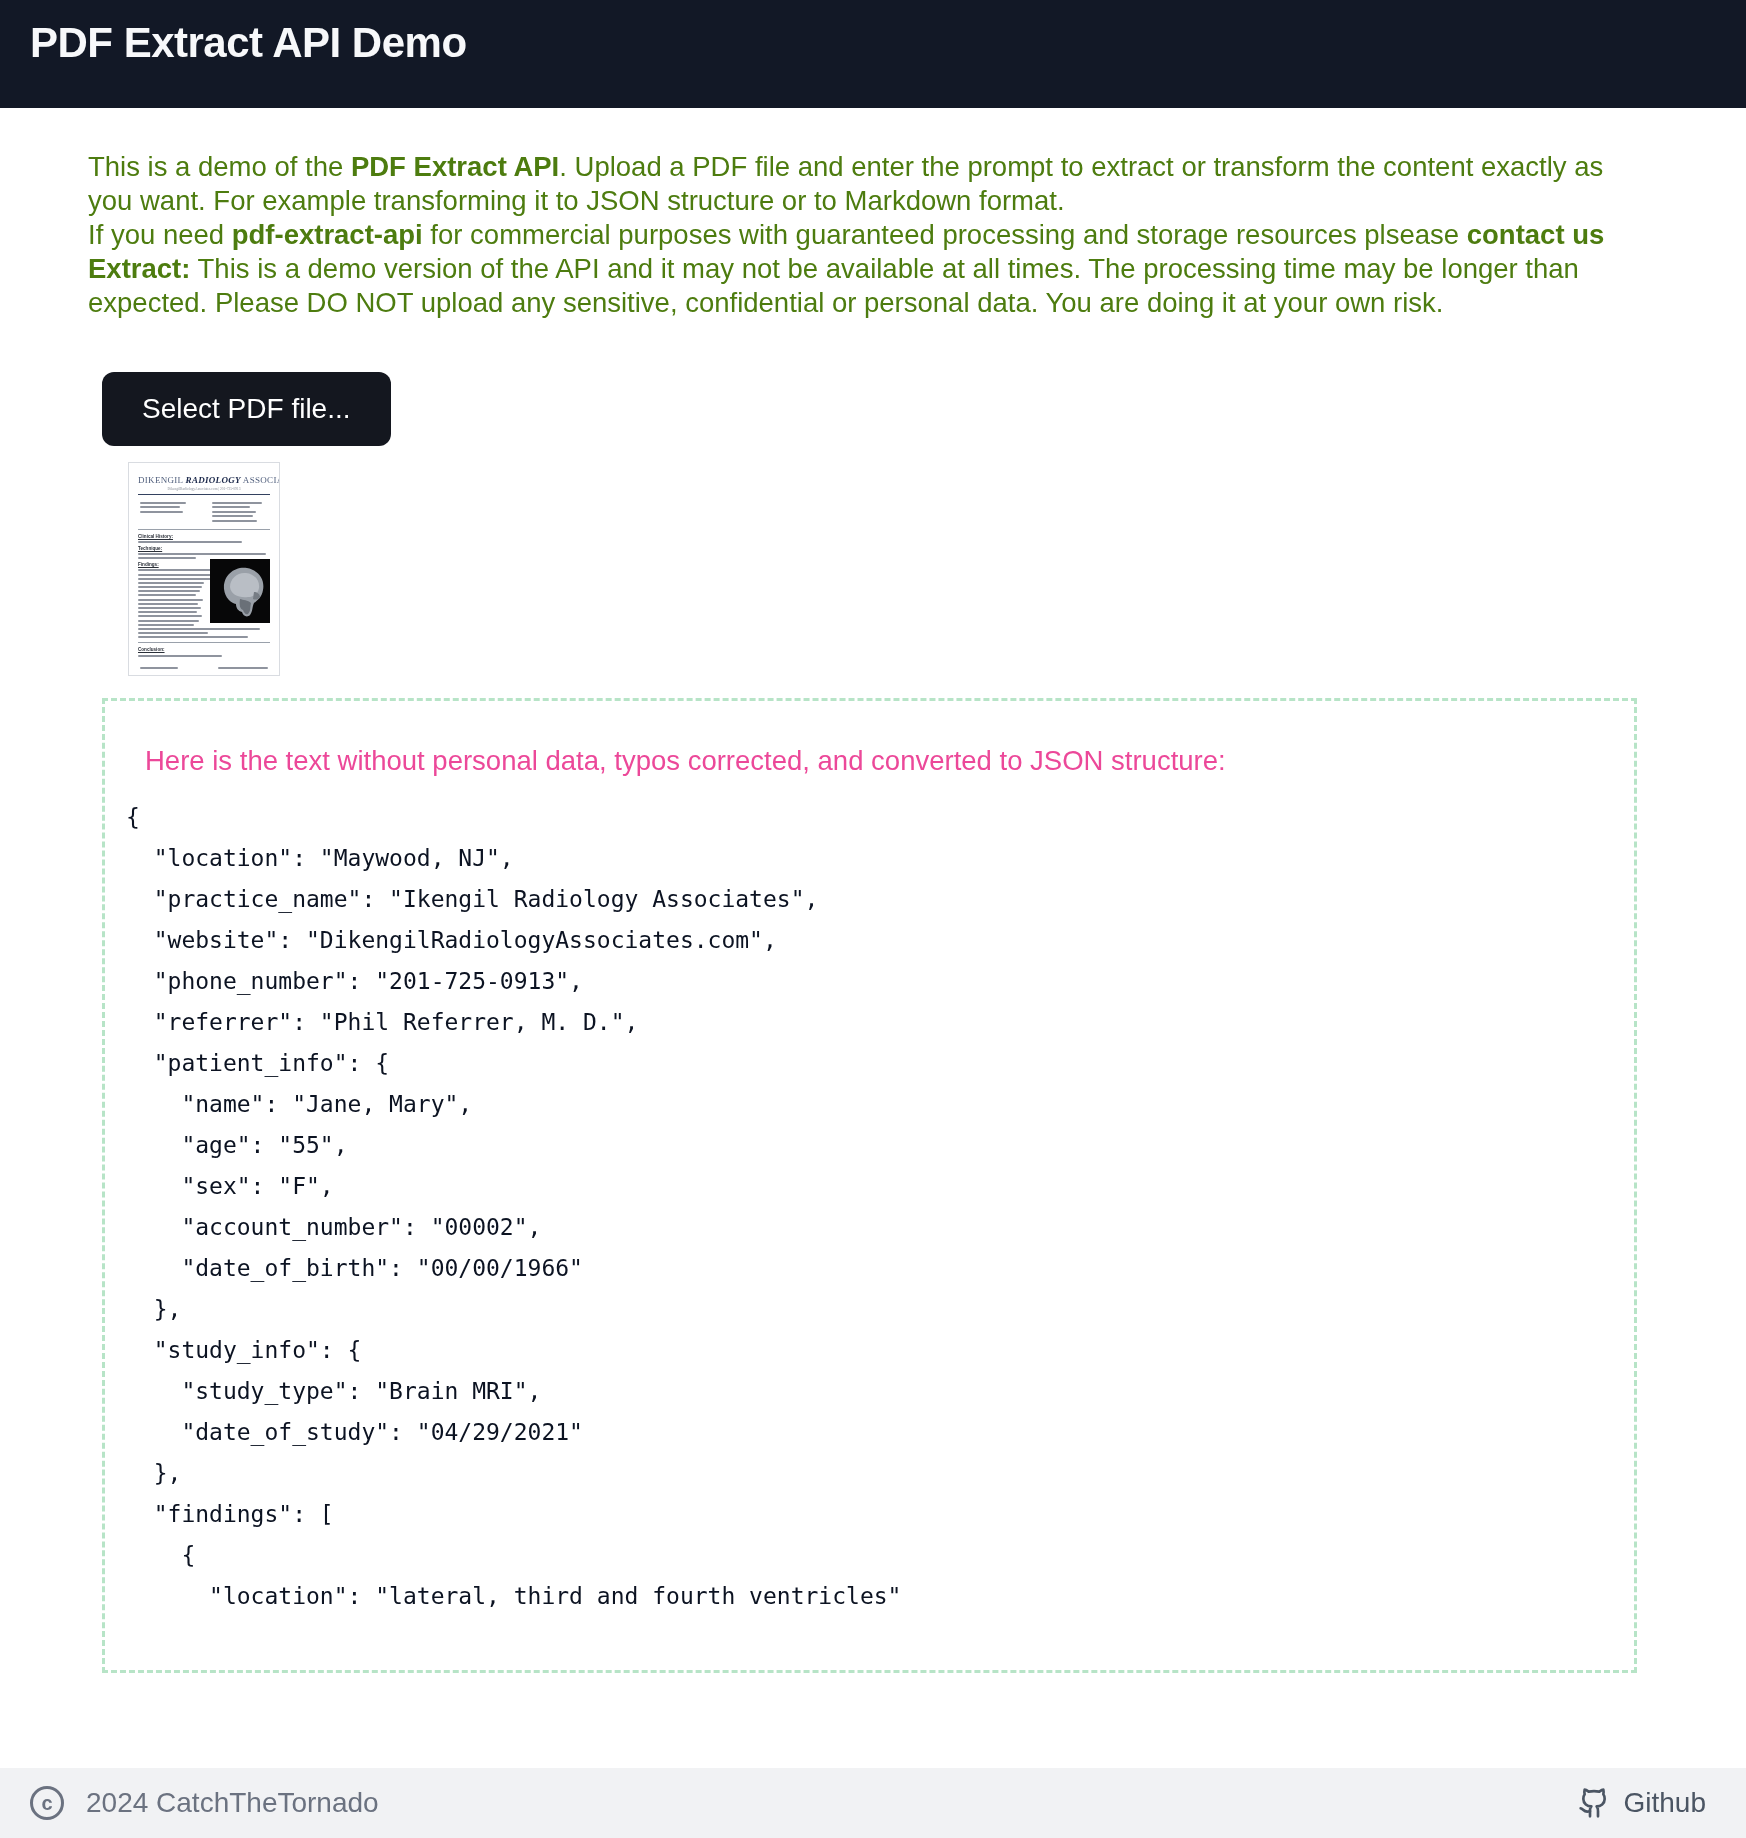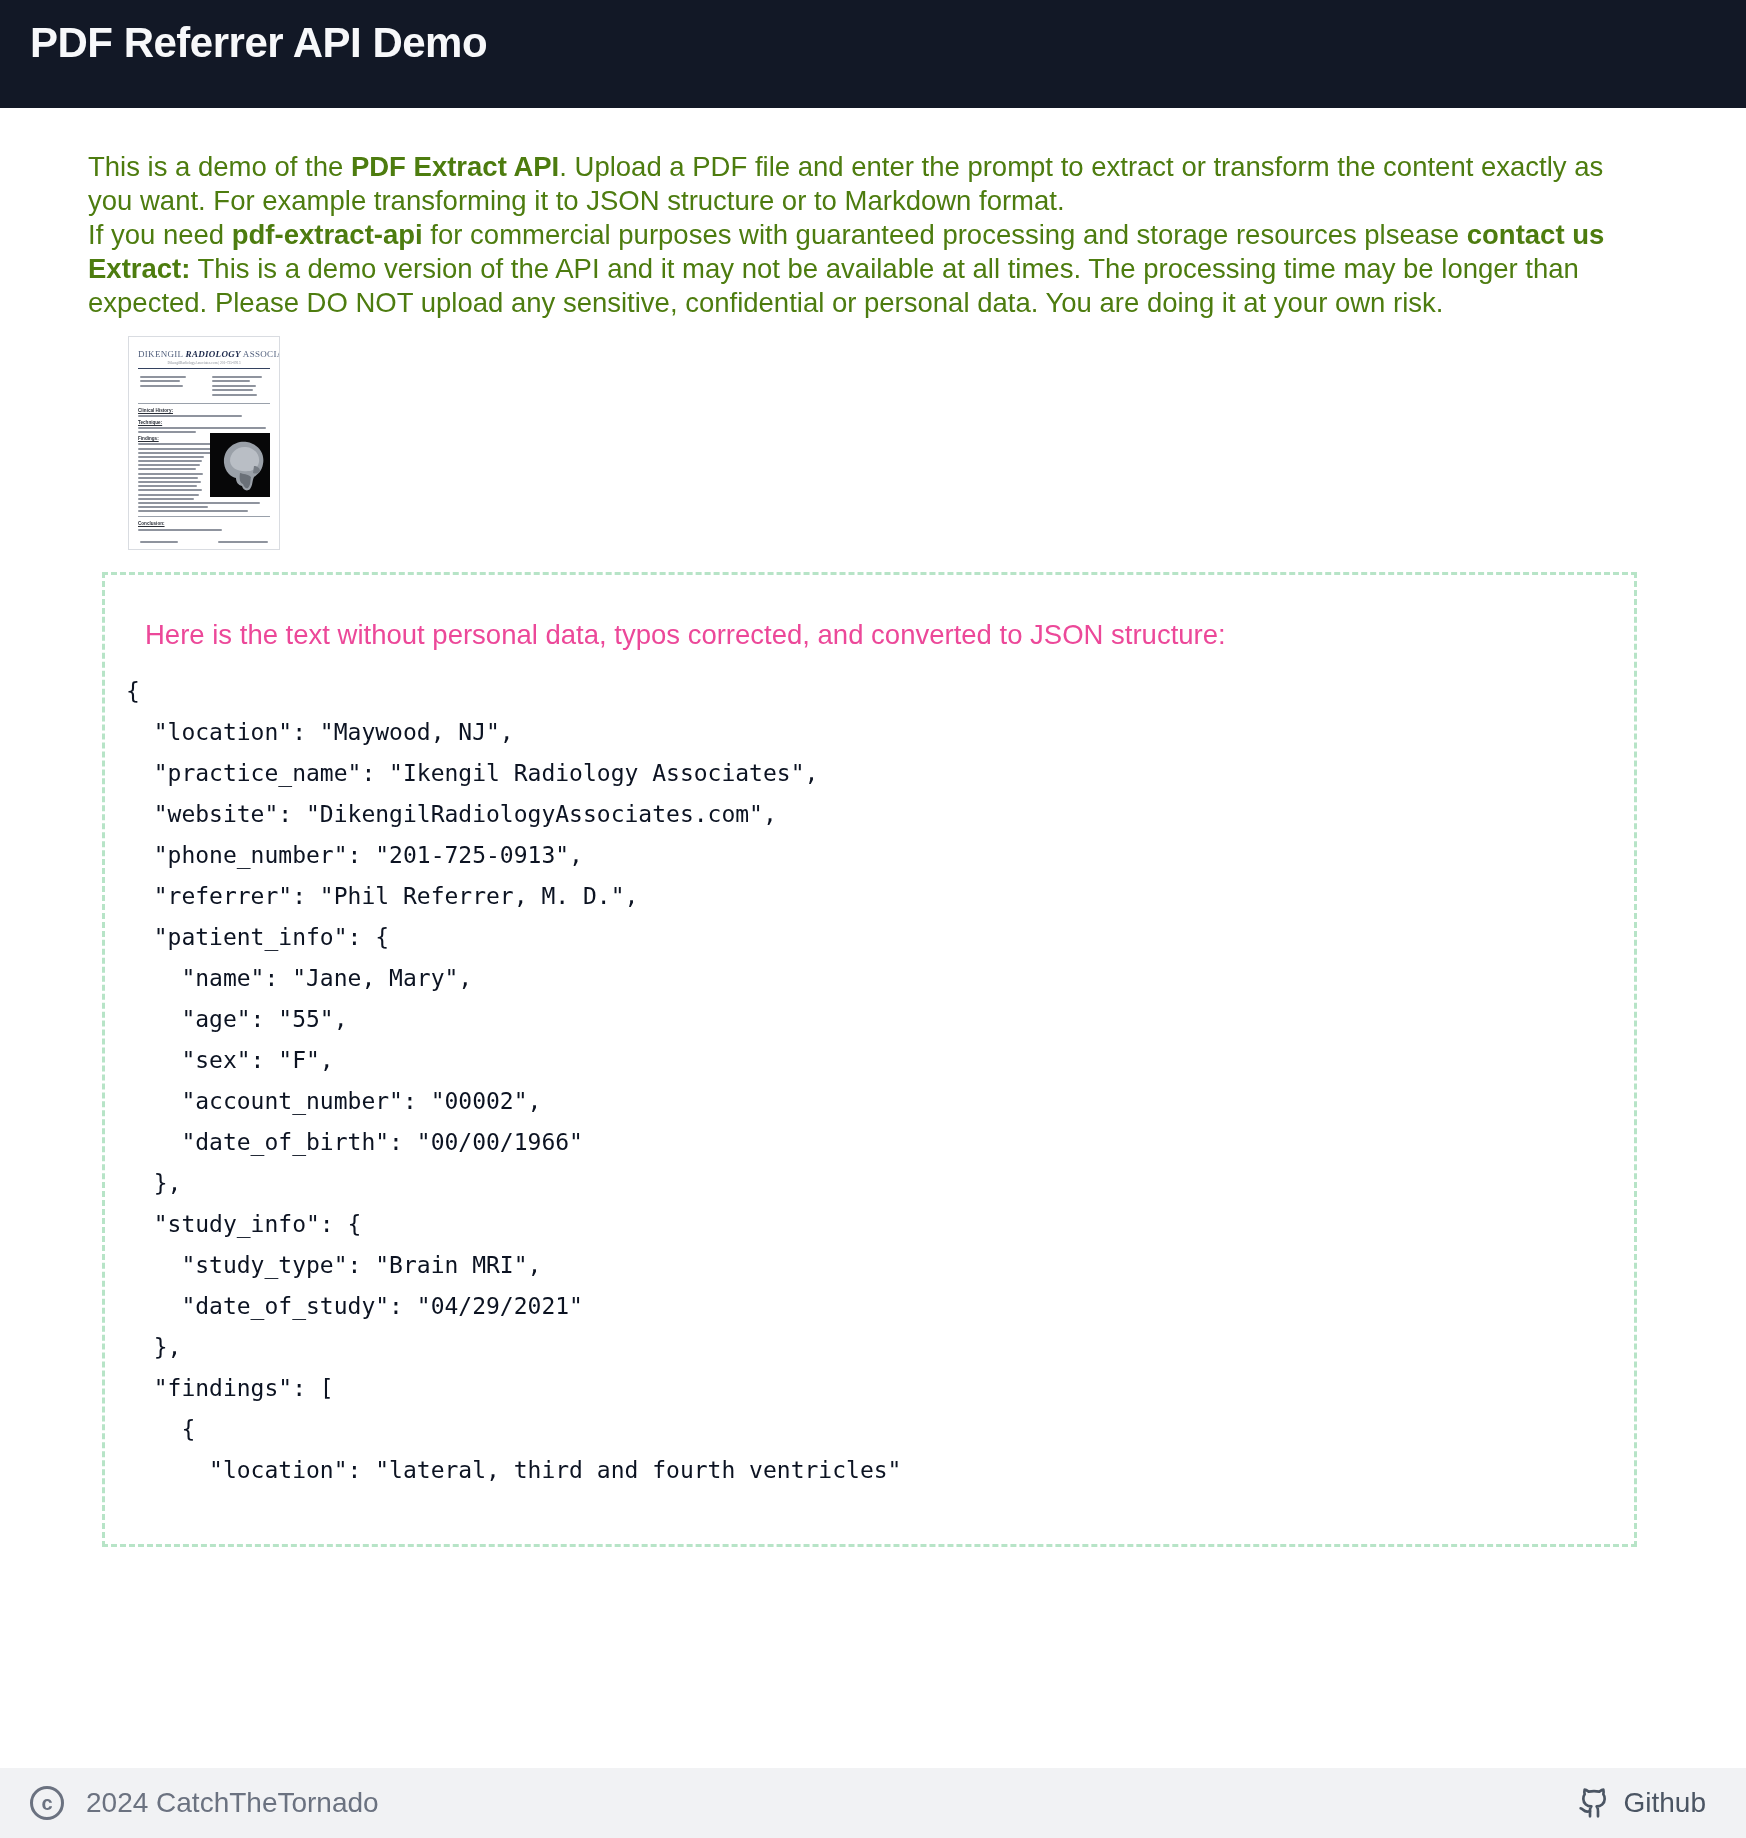--- a/index.html
+++ b/index.html
@@ -85,31 +85,32 @@
     display:flex; align-items:center; justify-content:center;
     font-size:20px; font-weight:700; color:#6b7280; line-height:1;
   }
   .foot-right { display:flex; align-items:flex-end; gap:14px; color:#4b5563; font-size:28px; }
   .gh-icon { width:32px; height:32px; }
 </style>
 </head>
 <body>
 
 <header class="app-header">
-  <h1>PDF Referrer API Demo</h1>
+  <h1>PDF Extract API Demo</h1>
 </header>
 
 <main class="main">
 
   <p class="para"><span>This is a demo of the </span><b>PDF Extract API</b><span>. Upload a PDF file and enter the prompt to extract or transform the content exactly as you want. For example transforming it to JSON structure or to Markdown format.</span></p>
 
   <p class="para"><span>If you need </span><b>pdf-extract-api</b><span> for commercial purposes with guaranteed processing and storage resources plsease </span><b>contact us</b></p>
 
   <p class="para"><b>Extract:</b><span> This is a demo version of the API and it may not be available at all times. The processing time may be longer than expected. Please DO NOT upload any sensitive, confidential or personal data. You are doing it at your own risk.</span></p>
 
+  <button class="select-btn">Select PDF file...</button>
 
   <div class="thumb">
     <div class="t-head"><span>DIKENGIL </span><span class="t-bold">RADIOLOGY</span><span> ASSOCIATES</span></div>
     <div class="t-sub">DikengilRadiologyAssociates.com | 201-725-0913</div>
     <div class="t-rule"></div>
 
     <div class="t-cols">
       <div class="t-col">
         <div class="bar" style="width:46px"></div>
           <div class="bar" style="width:40px"></div>

